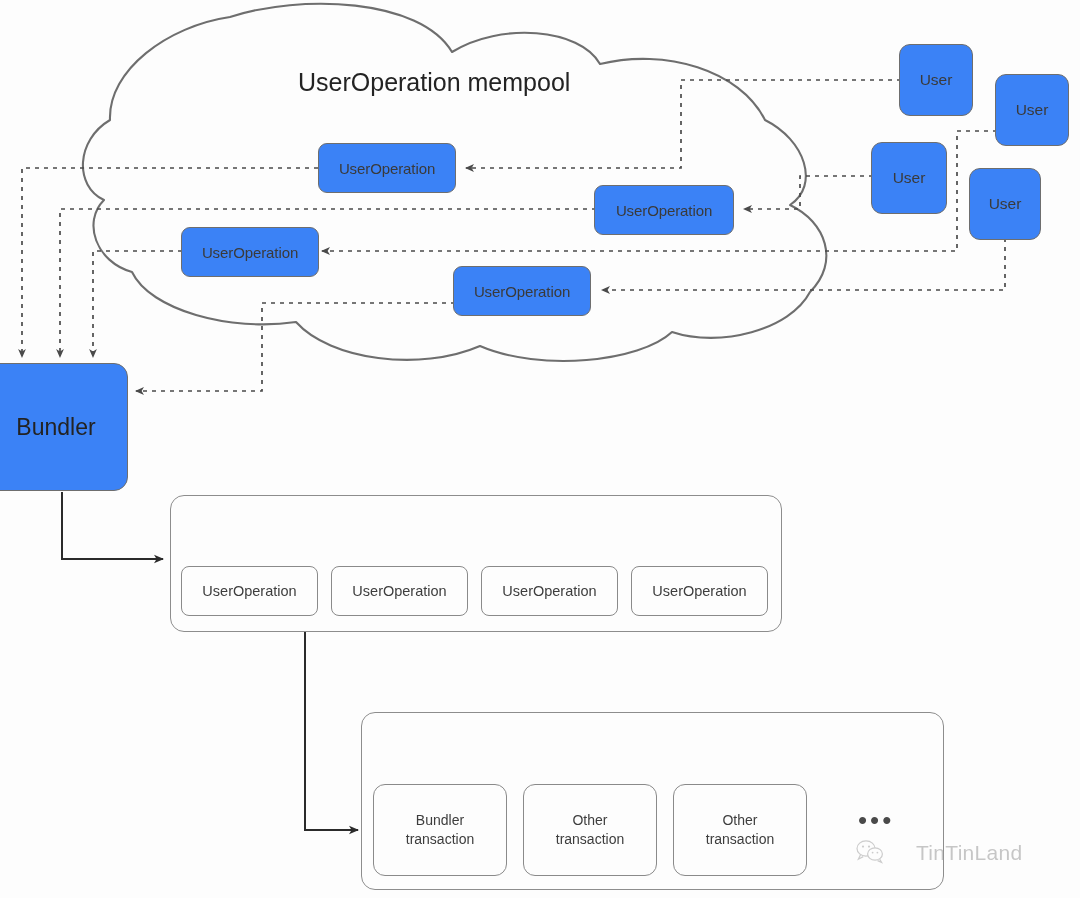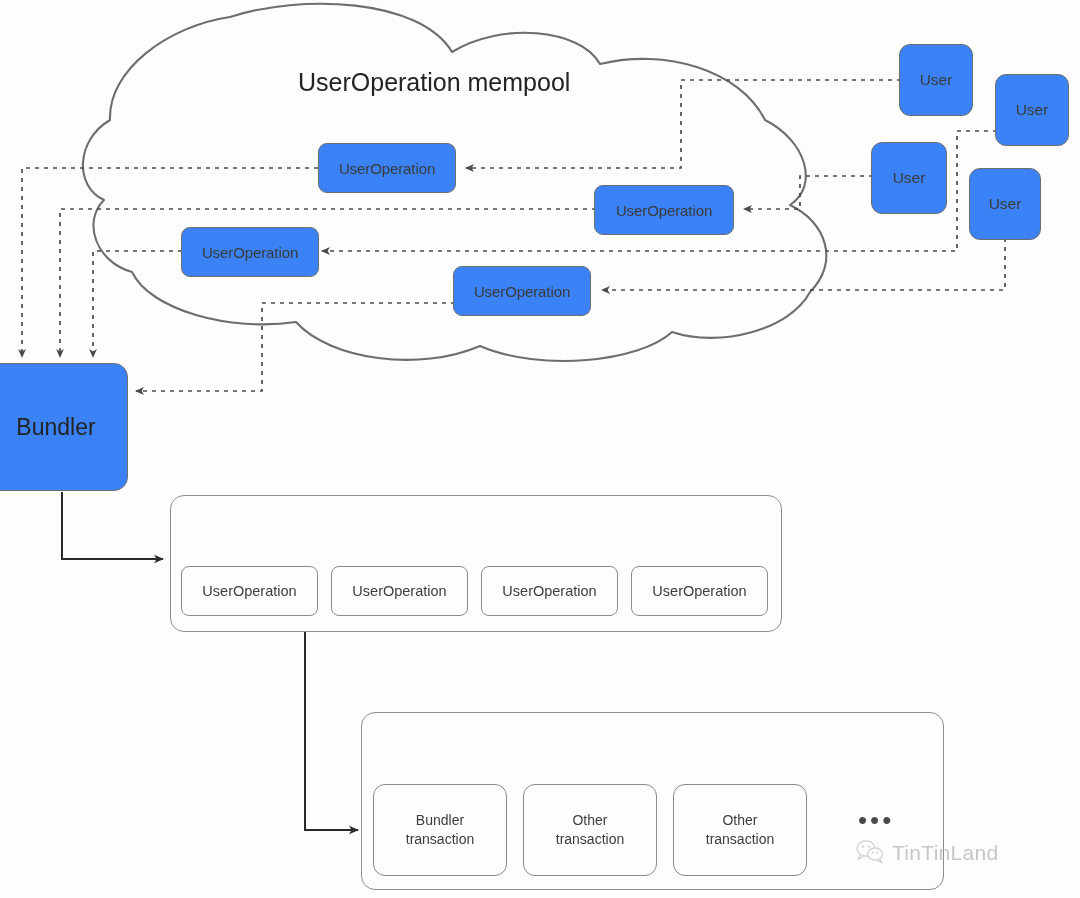--- a/index.html
+++ b/index.html
@@ -121,20 +121,21 @@
     align-items: center;
     gap: 7px;
     z-index: 6;
     opacity: 0.55;
   }
   .watermark-text {
     font-size: 21px;
     color: #9a9a9a;
     letter-spacing: 0.3px;
     white-space: nowrap;
+    margin-left: 24px;
   }
 </style>
 </head>
 <body>
 
 <div id="stage">
 
   <svg id="wires" viewBox="0 0 1080 898" xmlns="http://www.w3.org/2000/svg">
     <defs>
       <marker id="ah-dash" markerWidth="9" markerHeight="9" refX="8" refY="4.5" orient="auto" markerUnits="userSpaceOnUse">

